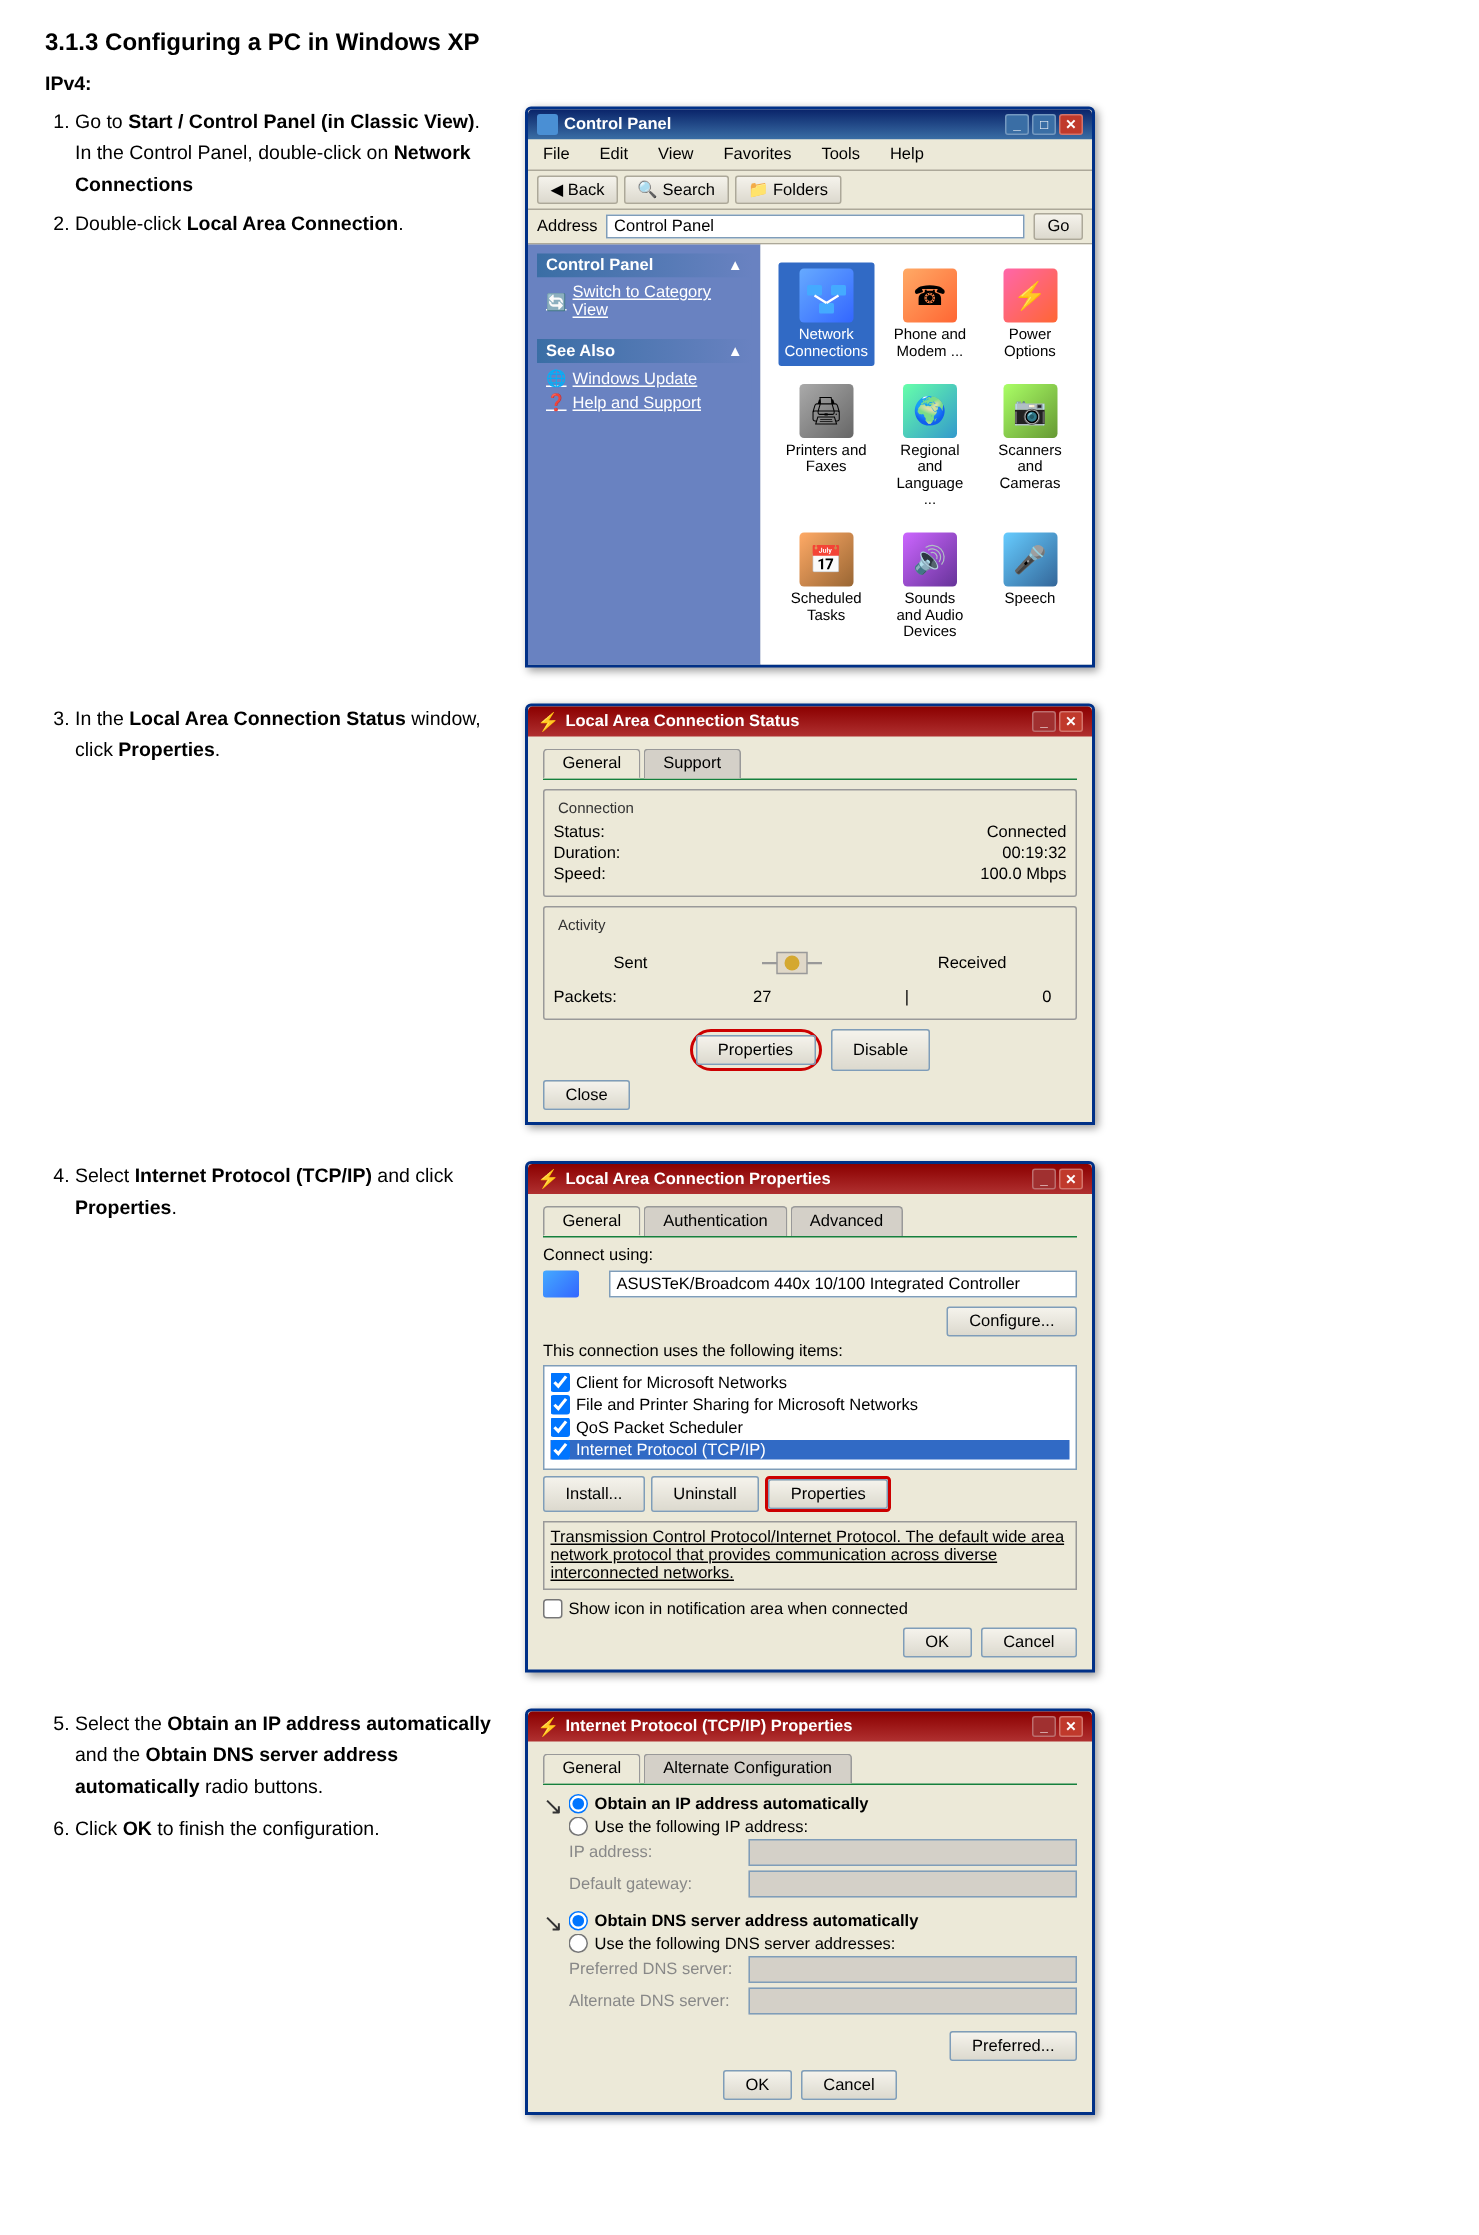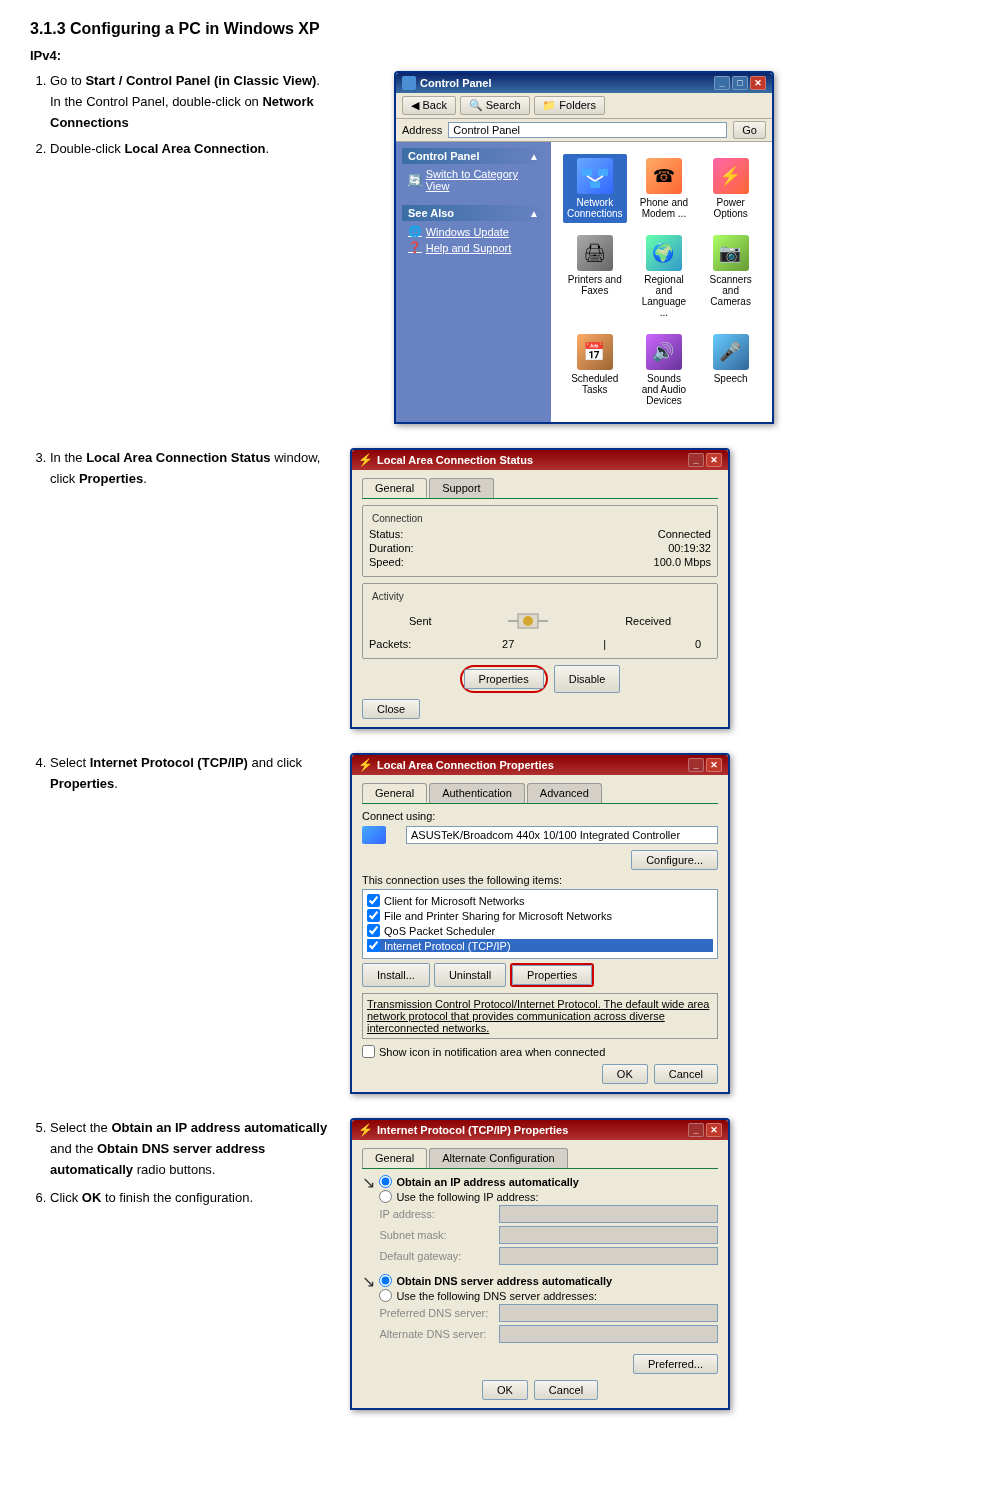--- a/index.html
+++ b/index.html
@@ -25,21 +25,20 @@
     }
     
     .xp-window {
       border: 2px solid #003087;
       border-radius: 4px 4px 0 0;
       background: #ece9d8;
       font-size: 11px;
       font-family: 'Tahoma', Arial, sans-serif;
       box-shadow: 2px 2px 6px rgba(0,0,0,0.4);
       margin-bottom: 8px;
-      margin-left: 44px;
     }
     .xp-titlebar {
       background: linear-gradient(to bottom, #0a246a, #3a6ea5);
       color: #fff;
       padding: 3px 6px;
       display: flex;
       align-items: center;
       justify-content: space-between;
       border-radius: 3px 3px 0 0;
       font-size: 11px;
@@ -346,20 +345,28 @@
       <div class="xp-titlebar">
         <div class="xp-titlebar-left">
           <span class="xp-titlebar-icon" style="background:#4a8fd4; width:14px; height:14px; display:inline-block; border-radius:2px;"></span>
           <span>Control Panel</span>
         </div>
         <div class="xp-titlebar-btns">
           <div class="xp-btn-min">_</div>
           <div class="xp-btn-max">□</div>
           <div class="xp-btn-close">✕</div>
         </div>
+      </div>
+      <div class="xp-menubar">
+        <span>File</span>
+        <span>Edit</span>
+        <span>View</span>
+        <span>Favorites</span>
+        <span>Tools</span>
+        <span>Help</span>
       </div>
       <div class="xp-toolbar">
         <button class="xp-toolbar-btn">◀ Back</button>
         <button class="xp-toolbar-btn">🔍 Search</button>
         <button class="xp-toolbar-btn">📁 Folders</button>
       </div>
       <div class="xp-address-bar">
         <span style="font-size:11px;">Address</span>
         <input class="xp-address-input" value="Control Panel" readonly="" style="">
         <button class="xp-toolbar-btn">Go</button>
@@ -664,24 +671,20 @@
             </div>
             <div class="xp-radio-row">
               <input type="radio" name="ip-type" style="">
               <span>Use the following IP address:</span>
             </div>
             <div class="xp-input-row">
               <span class="xp-input-label">IP address:</span>
               <div class="xp-input-field"></div>
             </div>
             <div class="xp-input-row">
-              <span class="xp-input-label">Subnet mask:</span>
-              <div class="xp-input-field"></div>
-            </div>
-            <div class="xp-input-row">
               <span class="xp-input-label">Default gateway:</span>
               <div class="xp-input-field"></div>
             </div>
           </div>
         </div>
 
         <div style="display:flex; align-items:flex-start; gap:4px; margin-top:6px;">
           <span style="font-size:16px; color:#333; margin-top:-2px;">↘</span>
           <div style="display:flex; flex-direction:column; flex:1;">
             <div class="xp-radio-row selected">

